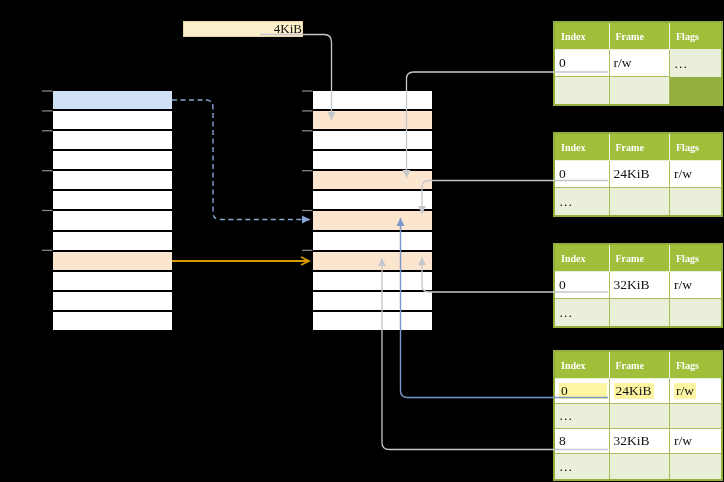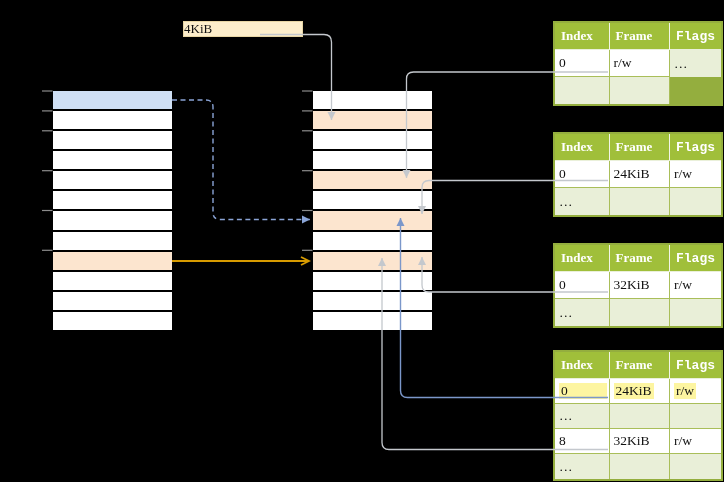--- a/index.html
+++ b/index.html
@@ -9,30 +9,30 @@
   
   .mem{position:absolute;top:91px;width:119px;height:239px;display:flex;flex-direction:column;}
   .mem .mrow{flex:1;background:#fff;border-bottom:2px solid #000;}
   .mem .mrow:last-child{border-bottom:none;}
   .mem .mrow.blue{background:var(--row-blue);}
   .mem .mrow.orange{background:var(--row-orange);}
 
   
   .frame-label{position:absolute;left:183px;top:21px;width:120px;height:16px;
     background:var(--label-box-bg);border:1px solid var(--label-box-border);box-sizing:border-box;
-    font-size:13px;color:#111;text-align:left;line-height:14px;}
+    font-size:13px;color:#111;text-align:right;line-height:14px;}
 
   
   .pt{position:absolute;left:553px;width:170px;display:grid;
       grid-template-columns:54.5px 60.5px 1fr;
       border:2px solid var(--table-border);box-sizing:border-box;background:var(--table-border);}
   .pt .hcell{height:27px;box-sizing:border-box;background:var(--table-header-bg);
-      color:#fff;font-weight:bold;font-size:13px;display:flex;align-items:center;
+      color:#fff;font-weight:bold;font-size:10px;display:flex;align-items:center;
       padding-left:6px;border-right:1.5px solid #f2f5e6;border-bottom:1.5px solid #eaf0da;}
-  .pt .hcell:nth-child(3){border-right:none;font-family:Liberation Mono, monospace;}
+  .pt .hcell:nth-child(3){border-right:none;}
   .pt .cell{height:27px;box-sizing:border-box;background:#fff;color:#111;font-size:13.5px;
       display:flex;align-items:center;padding-left:4px;
       border-right:1px solid var(--table-grid);border-bottom:1px solid var(--table-grid);}
   .pt .cell:nth-child(3n){border-right:none;}
   .pt .cell.last{border-bottom:none;}
   .pt .cell.zebra{background:var(--table-zebra-bg);}
   .pt.compact .cell{height:25px;}
   .hl{background:var(--highlight-yellow);padding:0 2px;}
   .hl.wide{display:inline-block;min-width:44px;}
 

